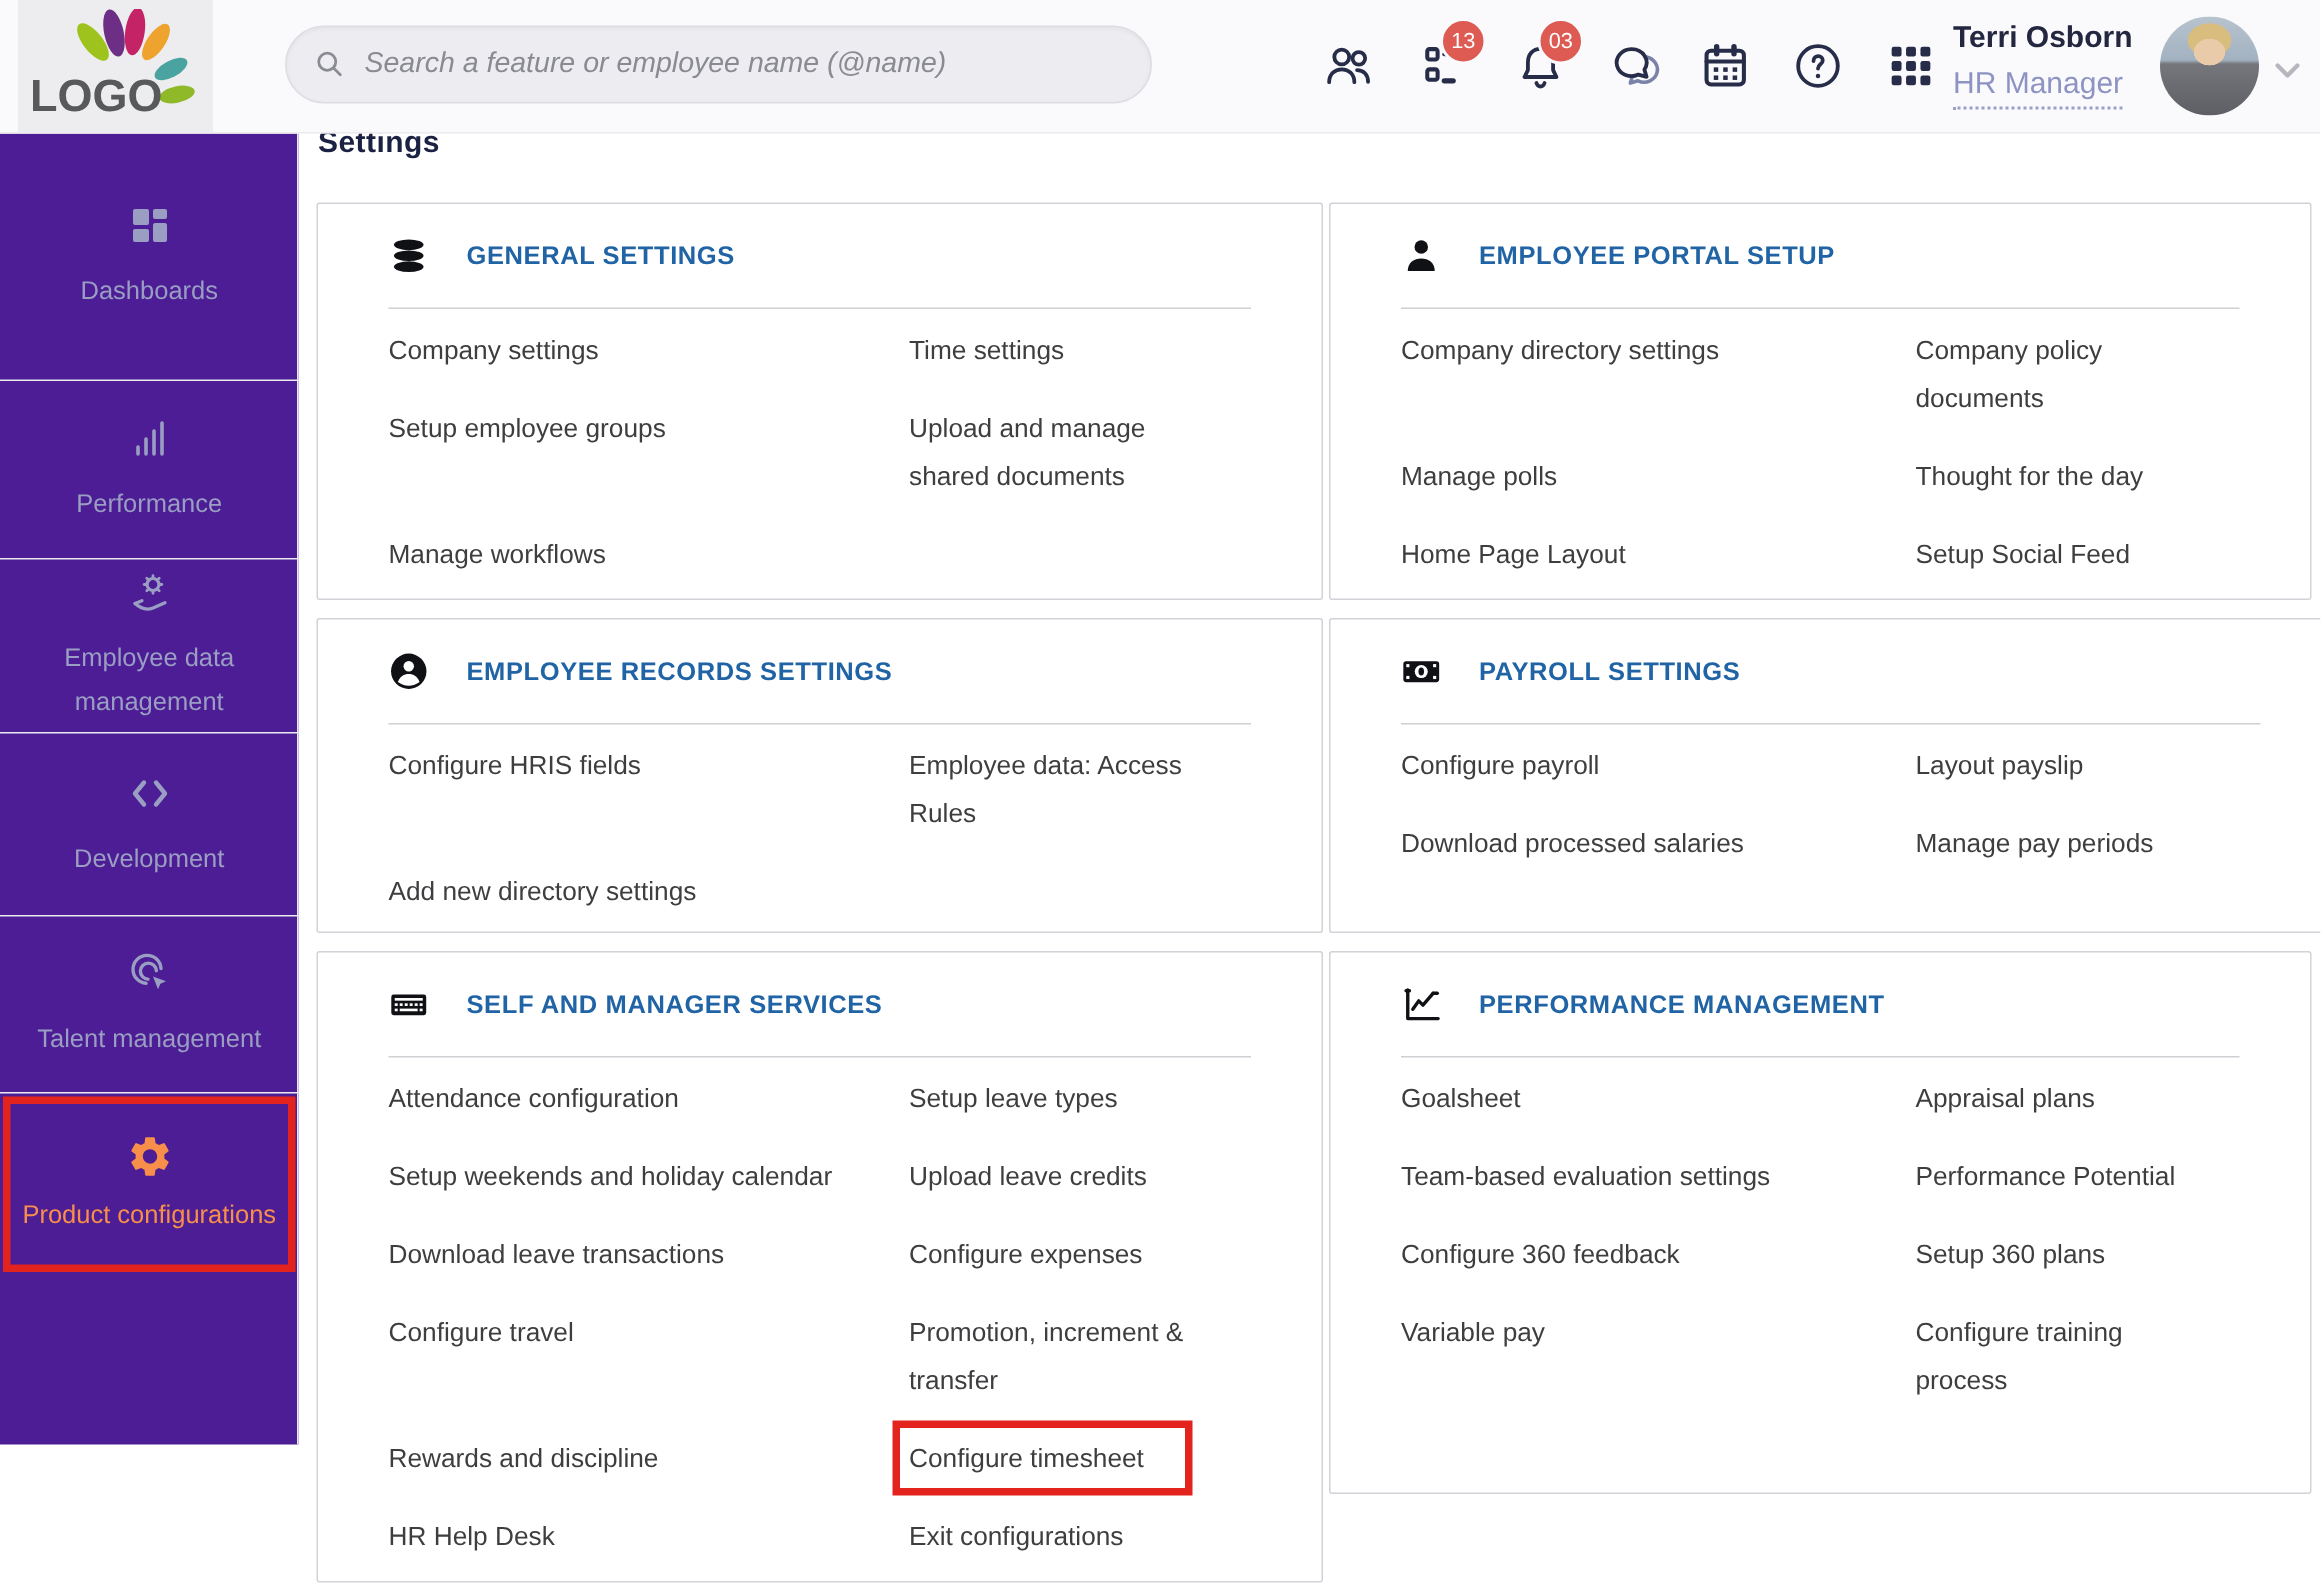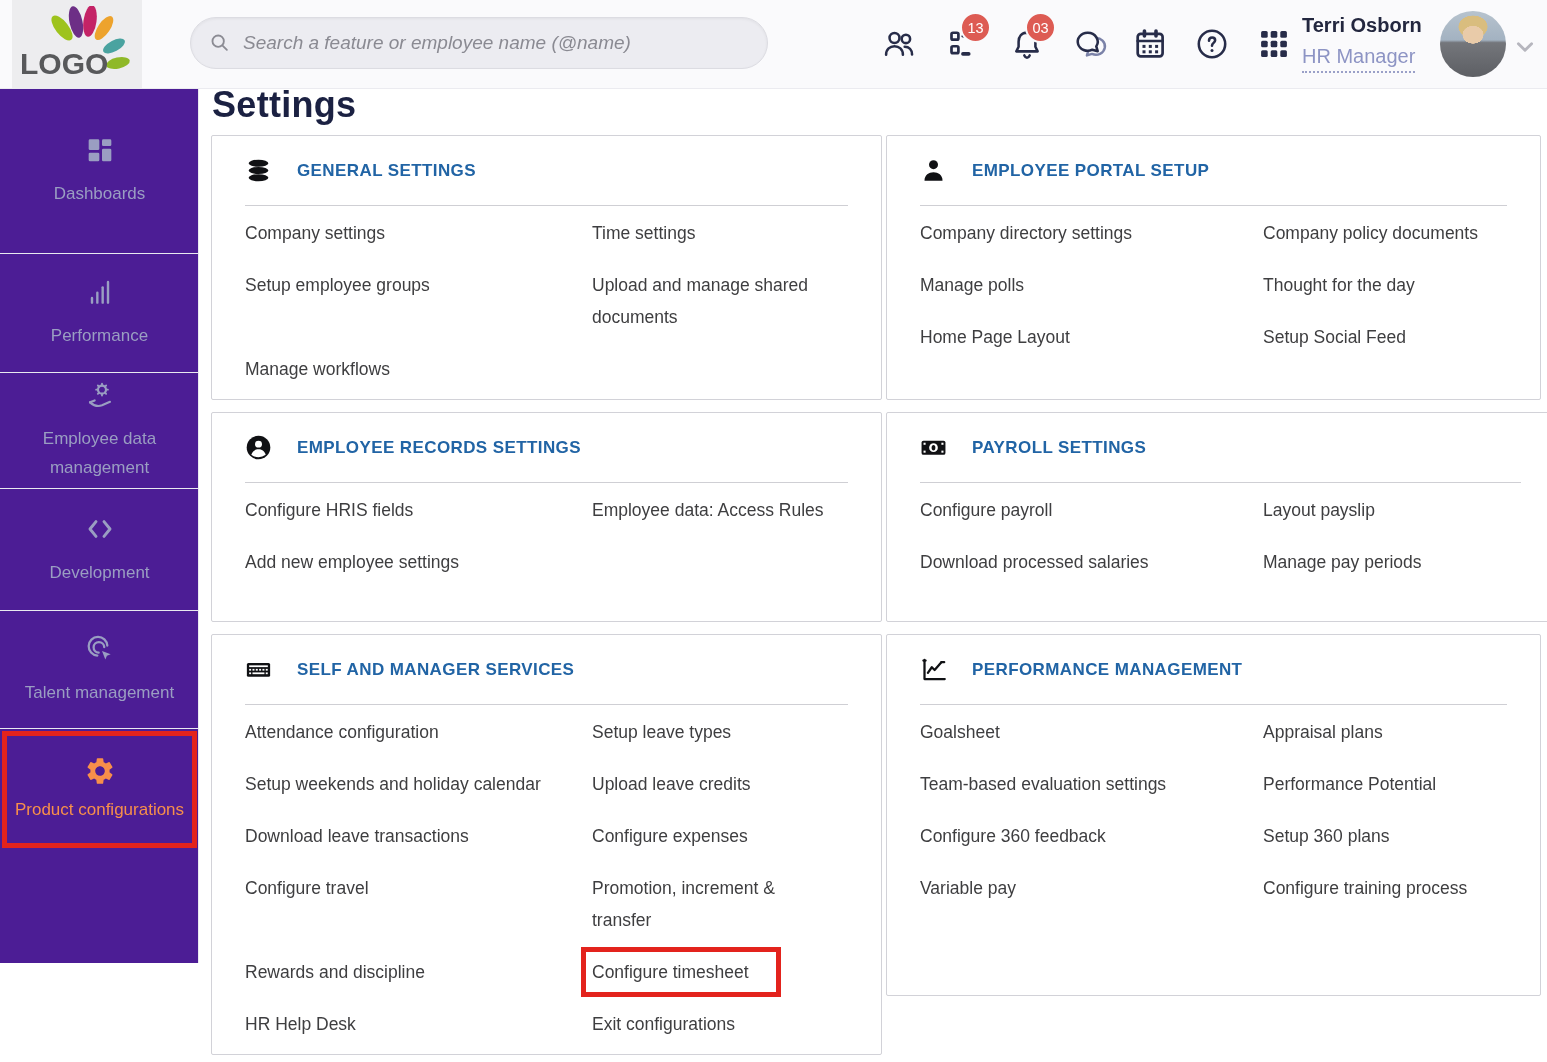--- a/index.html
+++ b/index.html
@@ -37,23 +37,23 @@
   
   .sidebar { position:absolute; left:0; top:89px; width:199px; height:874px;
     background:#4c1d95; border-right:1px solid #e9e9f0; }
   .side-item { position:absolute; left:0; width:199px; display:flex; flex-direction:column;
     align-items:center; justify-content:center; gap:13px; border-bottom:1px solid #e9e9f0;
     color:#9a9ec2; font-size:17px; text-align:center; line-height:29px; cursor:pointer; padding:0 8px; }
   .side-item svg { width:32px; height:32px; }
   .side-item.highlight { left:2px; top:642px; width:195px; height:117px;
     border:5px solid #e3231d; color:#f78f4a; gap:8px; padding:0 2px; }
   
-  .page-title { position:absolute; left:212px; top:84px; margin:0; font-size:36px;
+  .page-title { position:absolute; left:212px; top:84px; margin:0; font-size:20px;
     font-weight:800; color:#1b2142; letter-spacing:.3px; }
-  .card { position:absolute; background:#fff; border:1px solid #d2d2d8; border-radius:2px; padding:0 33px; }
+  .card { position:absolute; background:#fff; border:1px solid #d2d2d8; border-radius:2px; padding:0 47px; }
   .card-head { height:70px; display:flex; align-items:center; gap:25px; border-bottom:1px solid #cfcfd4; }
   .card-head svg { width:27px; height:27px; flex:none; }
   .card-title { font-size:17px; font-weight:700; color:#2164a5; letter-spacing:.4px; }
   .card-links { display:grid; grid-template-columns:347px 1fr; padding-top:11px; row-gap:20px; }
   .card.rcol .card-links { grid-template-columns:343px 1fr; }
   .link { font-size:17.5px; color:#3e3e40; line-height:32px; cursor:pointer; padding-right:14px; }
   .hl-frame { position:relative; display:inline-block; }
   .hl-frame::after { content:""; position:absolute; left:-11px; top:-9px; right:-32px; bottom:-9px;
     border:5px solid #e3231d; pointer-events:none; }
 </style>
@@ -278,21 +278,21 @@
       <svg viewBox="0 0 24 24">
         <circle cx="12" cy="12" r="10.5" fill="#101114"></circle>
         <circle cx="12" cy="9" r="3.1" fill="#fff"></circle>
         <path d="M5.6 18.4 c1.1-3.4 3.6-4.8 6.4-4.8 s5.3 1.4 6.4 4.8 a10.5 10.5 0 0 1 -12.8 0 z" fill="#fff"></path>
       </svg>
       <span class="card-title">EMPLOYEE RECORDS SETTINGS</span>
     </div>
     <div class="card-links">
       <div class="link">Configure HRIS fields</div>
       <div class="link">Employee data: Access Rules</div>
-      <div class="link">Add new employee settings</div>
+      <div class="link">Add new directory settings</div>
     </div>
   </div>
 
   <div class="card rcol" style="left:886px; top:412px; width:669px; height:210px">
     <div class="card-head">
       <svg viewBox="0 0 26 24">
         <rect x="1.5" y="5.5" width="23" height="13.5" rx="1.8" fill="#101114"></rect>
         <circle cx="13" cy="12.2" r="4.2" fill="#fff"></circle>
         <path d="M13 9.6 c-1.1 0-1.8.8-1.8 2.6 s.7 2.6 1.8 2.6 1.8-.8 1.8-2.6 -.7-2.6-1.8-2.6z" fill="#101114"></path>
         <rect x="3.4" y="7.4" width="2" height="2" fill="#fff"></rect>

